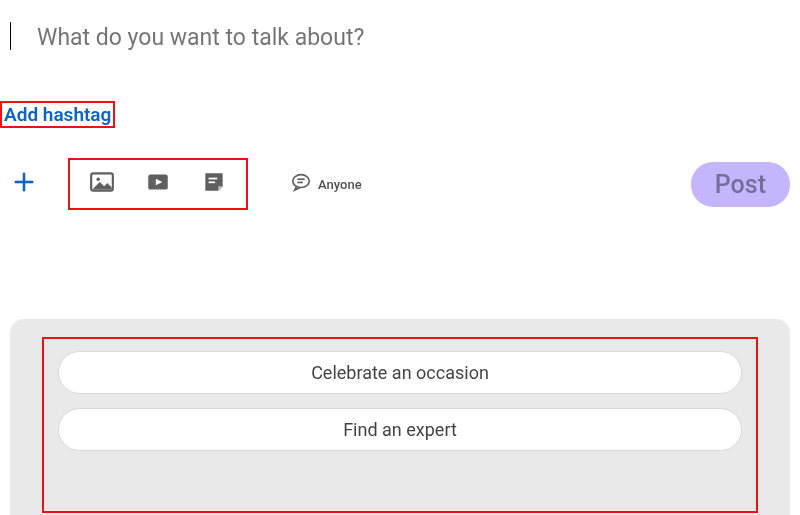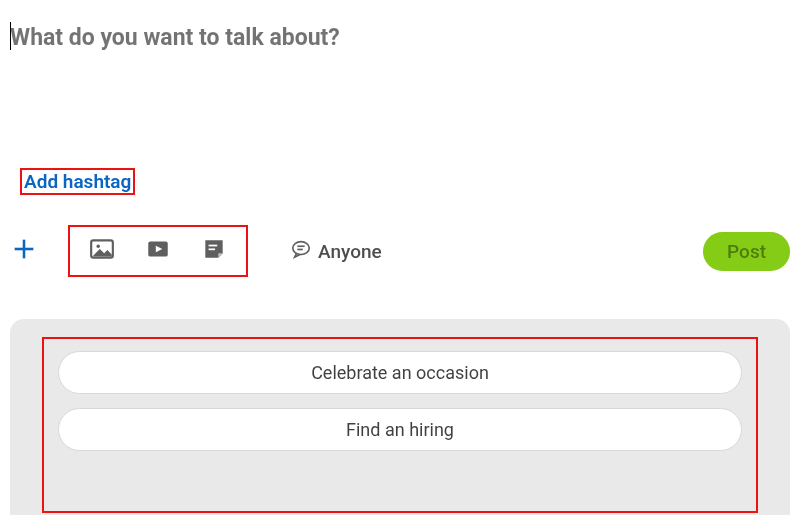--- a/index.html
+++ b/index.html
@@ -10,34 +10,35 @@
       background: #fff;
       position: relative;
       overflow: hidden;
     }
     .composer-area {
       padding: 24px 10px 0 10px;
     }
     .placeholder-text {
       font-size: 23px;
       color: rgba(0,0,0,0.55);
-      font-weight: 700;
+      font-weight: 400;
       position: relative;
+      margin-left: 27px;
     }
     .cursor {
       position: absolute;
       left: 10px;
       top: 22px;
       width: 1px;
       height: 28px;
       background: #000;
     }
     .hashtag-row {
-      margin-top: 117px;
-      padding: 0 20px;
+      margin-top: 50px;
+      padding: 0 0;
       display: flex;
     }
     .hashtag-link {
       color: #0a66c2;
       font-size: 19px;
       font-weight: 600;
       padding: 2px 0;
     }
     .hashtag-box {
       border: 2px solid #e11;
@@ -77,31 +78,31 @@
     .media-icon svg { width: 26px; height: 26px; }
     .audience {
       display: flex;
       align-items: center;
       gap: 6px;
       margin-left: 42px;
       cursor: pointer;
     }
     .audience svg { width: 22px; height: 22px; }
     .audience-label {
-      font-size: 19px;
+      font-size: 13px;
       color: rgba(0,0,0,0.7);
       font-weight: 500;
     }
     .post-btn {
       margin-left: auto;
-      background: #84cc16;
+      background: #c4b5fd;
       color: rgba(0,0,0,0.4);
       border-radius: 22px;
       padding: 8px 24px;
-      font-size: 19px;
+      font-size: 25px;
       font-weight: 500;
       cursor: pointer;
     }
     .suggestions-panel {
       position: absolute;
       left: 10px;
       right: 10px;
       bottom: 0;
       background: #e9e9e9;
       border-top-left-radius: 14px;
@@ -204,16 +205,16 @@
   <div class="post-btn">Post</div>
 </div>
 
 <div class="suggestions-panel">
 
   <div class="suggestions-inner">
     <div class="pill-row">
       <div class="pill">Celebrate an occasion</div>
     </div>
     <div class="pill-row">
-      <div class="pill">Find an hiring</div>
+      <div class="pill">Find an expert</div>
     </div>
   </div>
 </div>
 
 </body></html>

